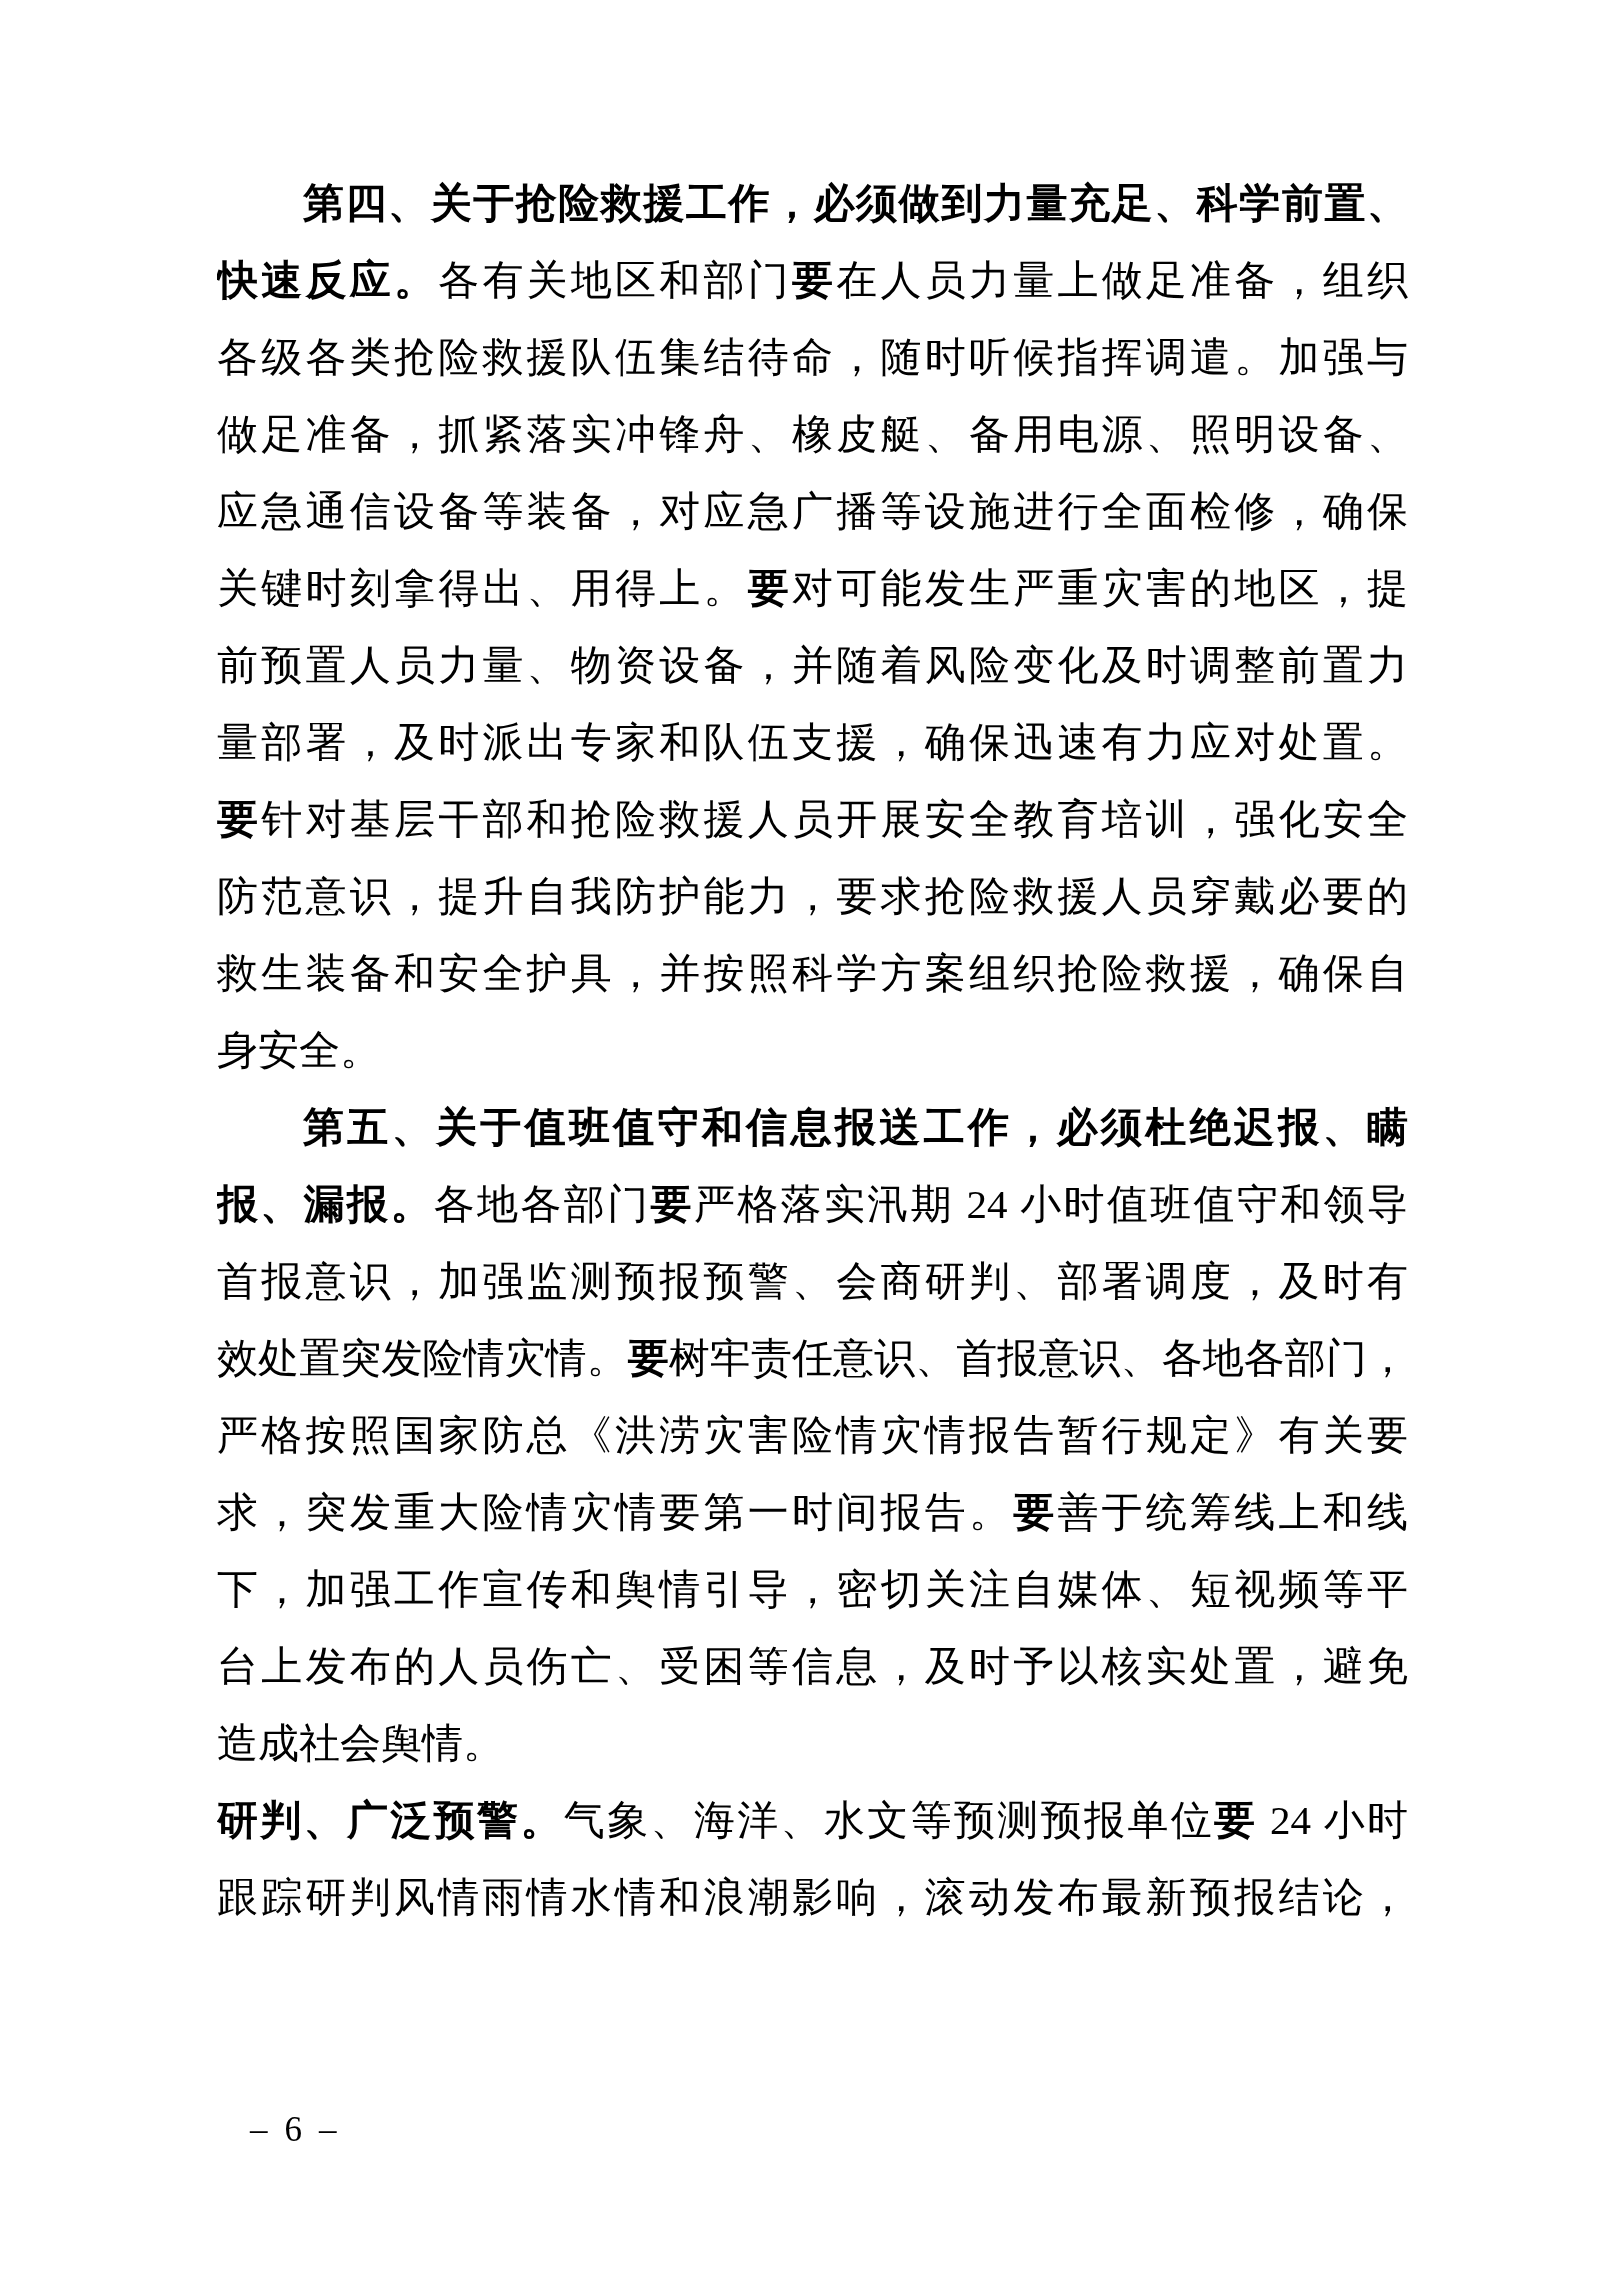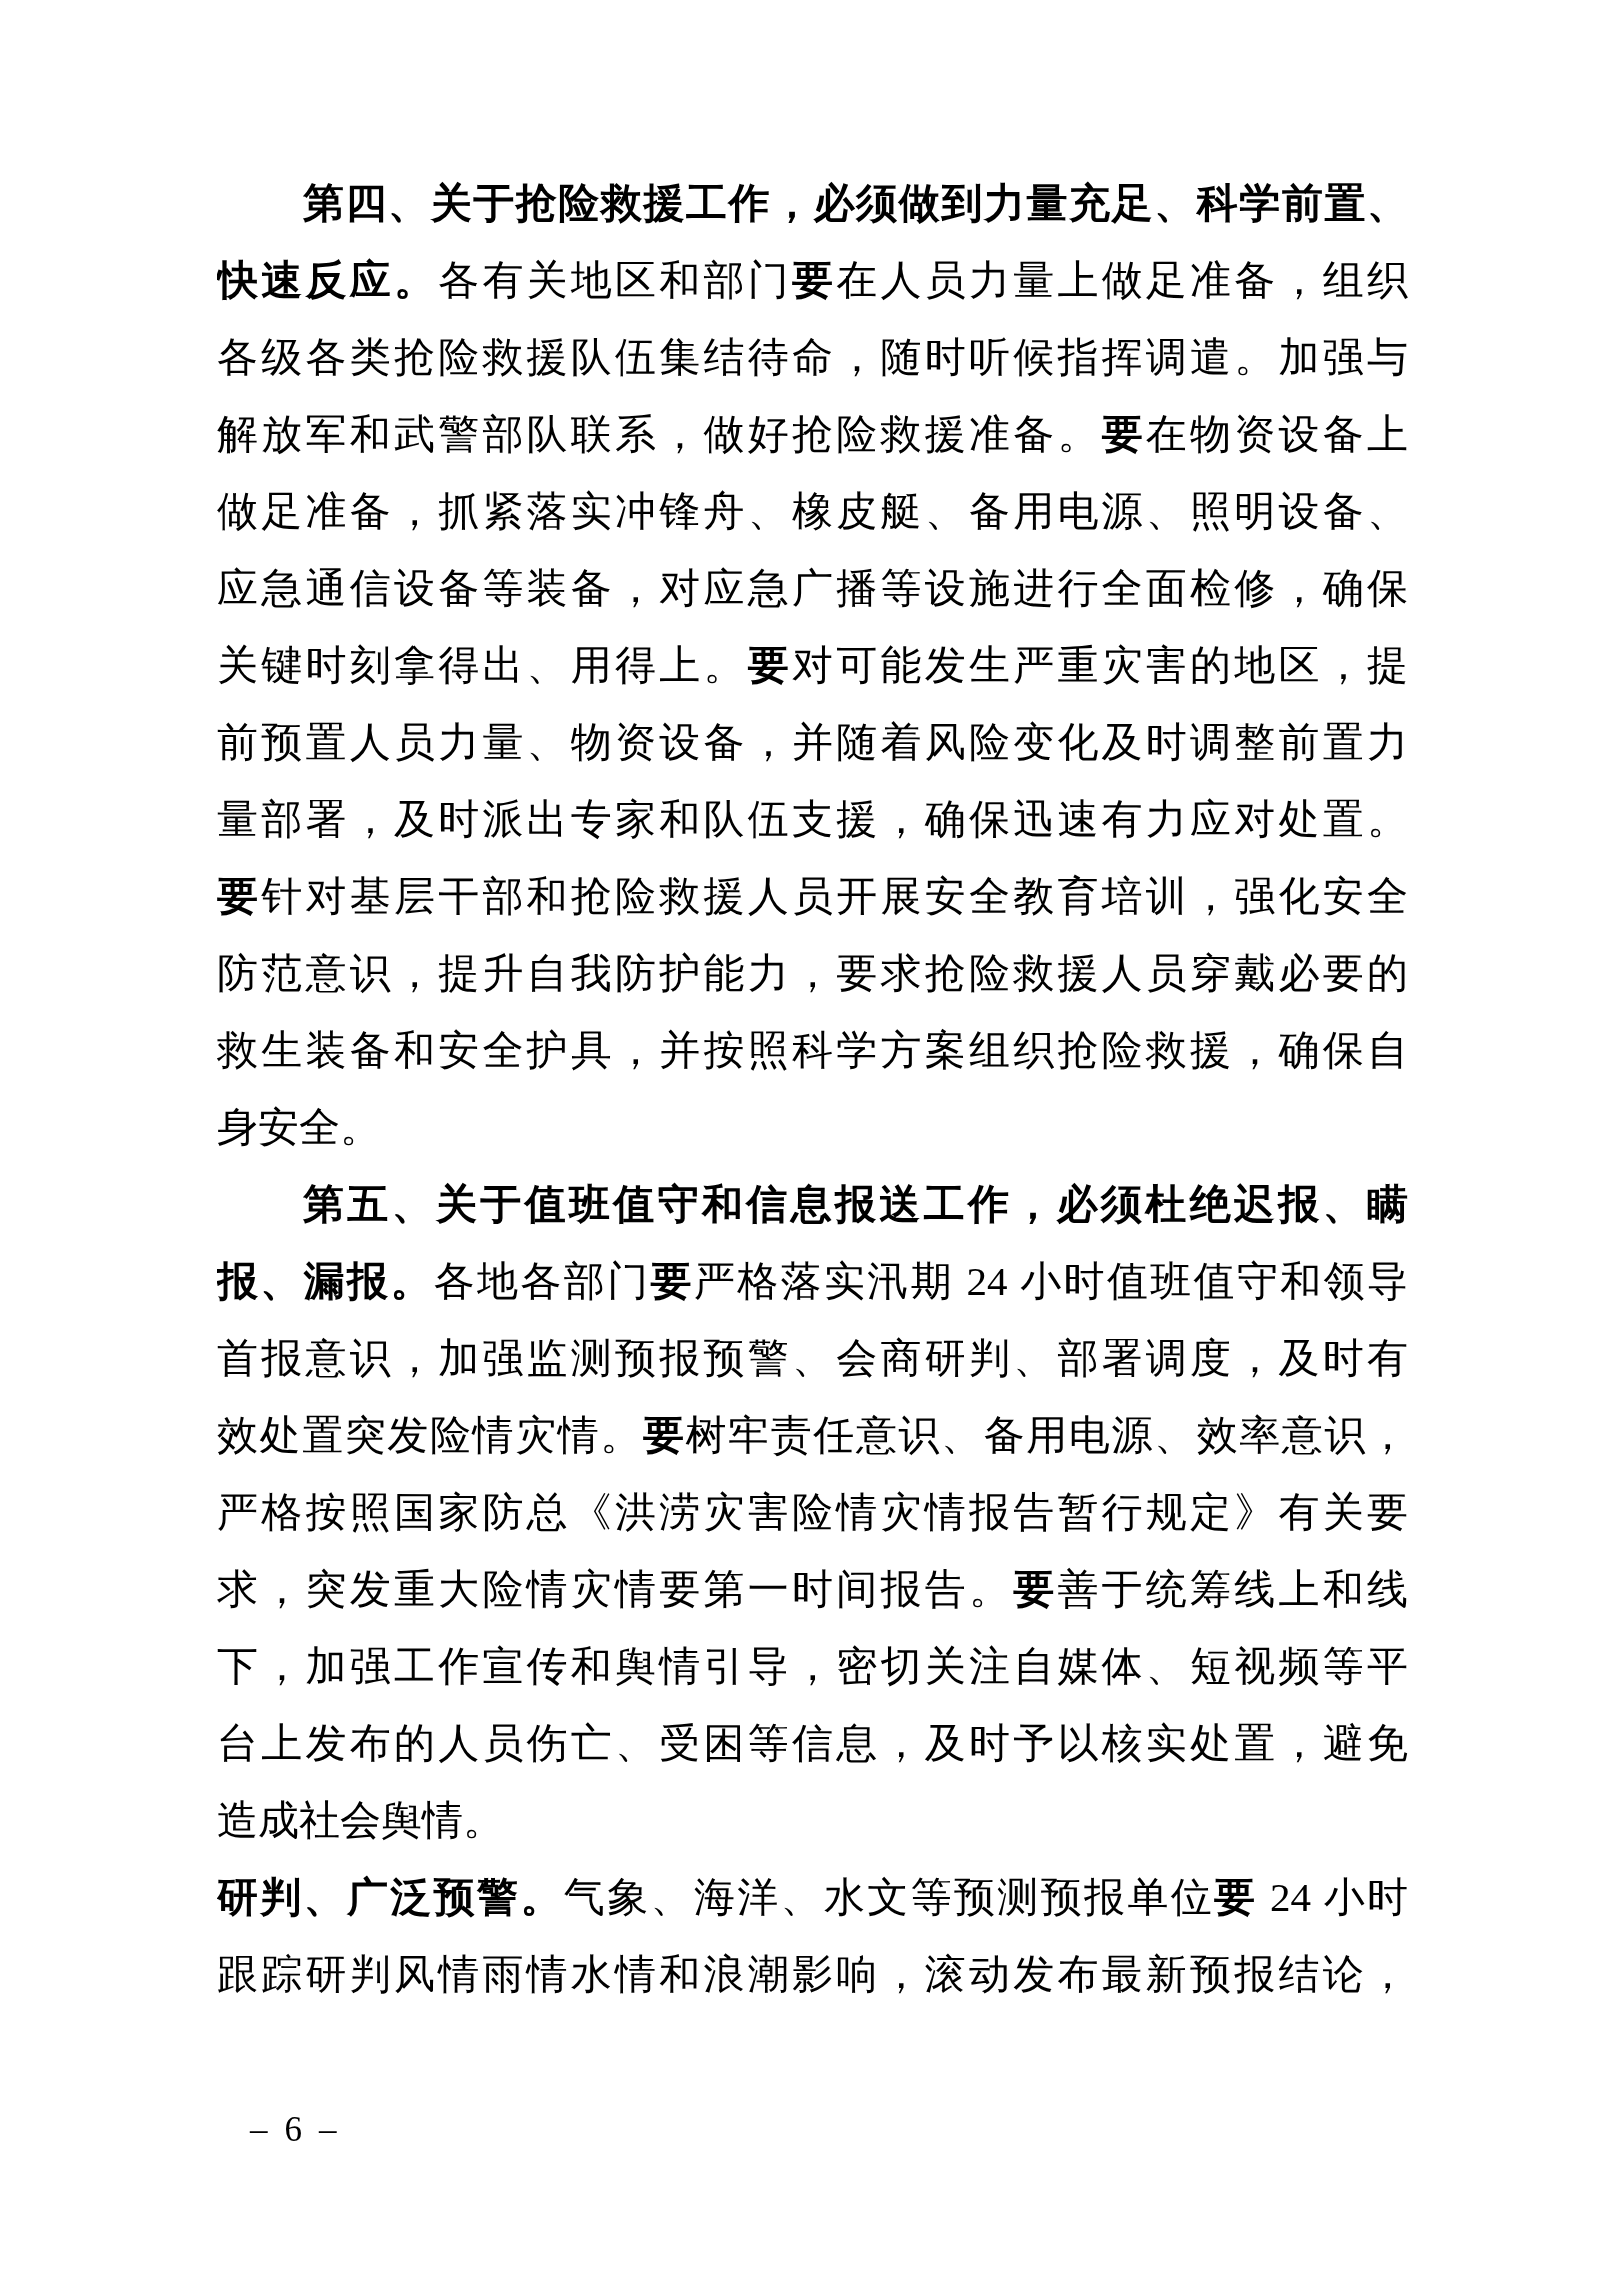--- a/index.html
+++ b/index.html
@@ -64,36 +64,35 @@
 </style>
 </head>
 <body>
 
 <div class="page">
   <div class="content">
       <div class="paragraph">
         <div class="line indent"><span class="run-bold">第四、关于抢险救援工作，必须做到力量充足、科学前置、</span></div>
         <div class="line"><span class="run-bold">快速反应。</span><span class="run-regular">各有关地区和部门</span><span class="run-bold">要</span><span class="run-regular">在人员力量上做足准备，组织</span></div>
         <div class="line"><span class="run-regular">各级各类抢险救援队伍集结待命，随时听候指挥调遣。加强与</span></div>
-        <div class="line"><span class="run-regular">解放军和武警部队联系，做好抢险救援准备。</span><span class="run-bold">要</span><span class="run-regular">在物资设备上</span></div>
         <div class="line"><span class="run-regular">做足准备，抓紧落实冲锋舟、橡皮艇、备用电源、照明设备、</span></div>
         <div class="line"><span class="run-regular">应急通信设备等装备，对应急广播等设施进行全面检修，确保</span></div>
         <div class="line"><span class="run-regular">关键时刻拿得出、用得上。</span><span class="run-bold">要</span><span class="run-regular">对可能发生严重灾害的地区，提</span></div>
         <div class="line"><span class="run-regular">前预置人员力量、物资设备，并随着风险变化及时调整前置力</span></div>
         <div class="line"><span class="run-regular">量部署，及时派出专家和队伍支援，确保迅速有力应对处置。</span></div>
         <div class="line"><span class="run-bold">要</span><span class="run-regular">针对基层干部和抢险救援人员开展安全教育培训，强化安全</span></div>
         <div class="line"><span class="run-regular">防范意识，提升自我防护能力，要求抢险救援人员穿戴必要的</span></div>
         <div class="line"><span class="run-regular">救生装备和安全护具，并按照科学方案组织抢险救援，确保自</span></div>
         <div class="line short"><span class="run-regular">身安全。</span></div>
       </div>
       <div class="paragraph">
         <div class="line indent"><span class="run-bold">第五、关于值班值守和信息报送工作，必须杜绝迟报、瞒</span></div>
         <div class="line"><span class="run-bold">报、漏报。</span><span class="run-regular">各地各部门</span><span class="run-bold">要</span><span class="run-regular">严格落实汛期 24 小时值班值守和领导</span></div>
         <div class="line"><span class="run-regular">首报意识，加强监测预报预警、会商研判、部署调度，及时有</span></div>
-        <div class="line"><span class="run-regular">效处置突发险情灾情。</span><span class="run-bold">要</span><span class="run-regular">树牢责任意识、备用电源、效率意识，</span></div>
+        <div class="line"><span class="run-regular">效处置突发险情灾情。</span><span class="run-bold">要</span><span class="run-regular">树牢责任意识、首报意识、各地各部门，</span></div>
         <div class="line"><span class="run-regular">严格按照国家防总《洪涝灾害险情灾情报告暂行规定》有关要</span></div>
         <div class="line"><span class="run-regular">求，突发重大险情灾情要第一时间报告。</span><span class="run-bold">要</span><span class="run-regular">善于统筹线上和线</span></div>
         <div class="line"><span class="run-regular">下，加强工作宣传和舆情引导，密切关注自媒体、短视频等平</span></div>
         <div class="line"><span class="run-regular">台上发布的人员伤亡、受困等信息，及时予以核实处置，避免</span></div>
         <div class="line short"><span class="run-regular">造成社会舆情。</span></div>
       </div>
       <div class="paragraph">
         <div class="line"><span class="run-bold">研判、广泛预警。</span><span class="run-regular">气象、海洋、水文等预测预报单位</span><span class="run-bold">要</span><span class="run-regular"> 24 小时</span></div>
         <div class="line"><span class="run-regular">跟踪研判风情雨情水情和浪潮影响，滚动发布最新预报结论，</span></div>
       </div>

